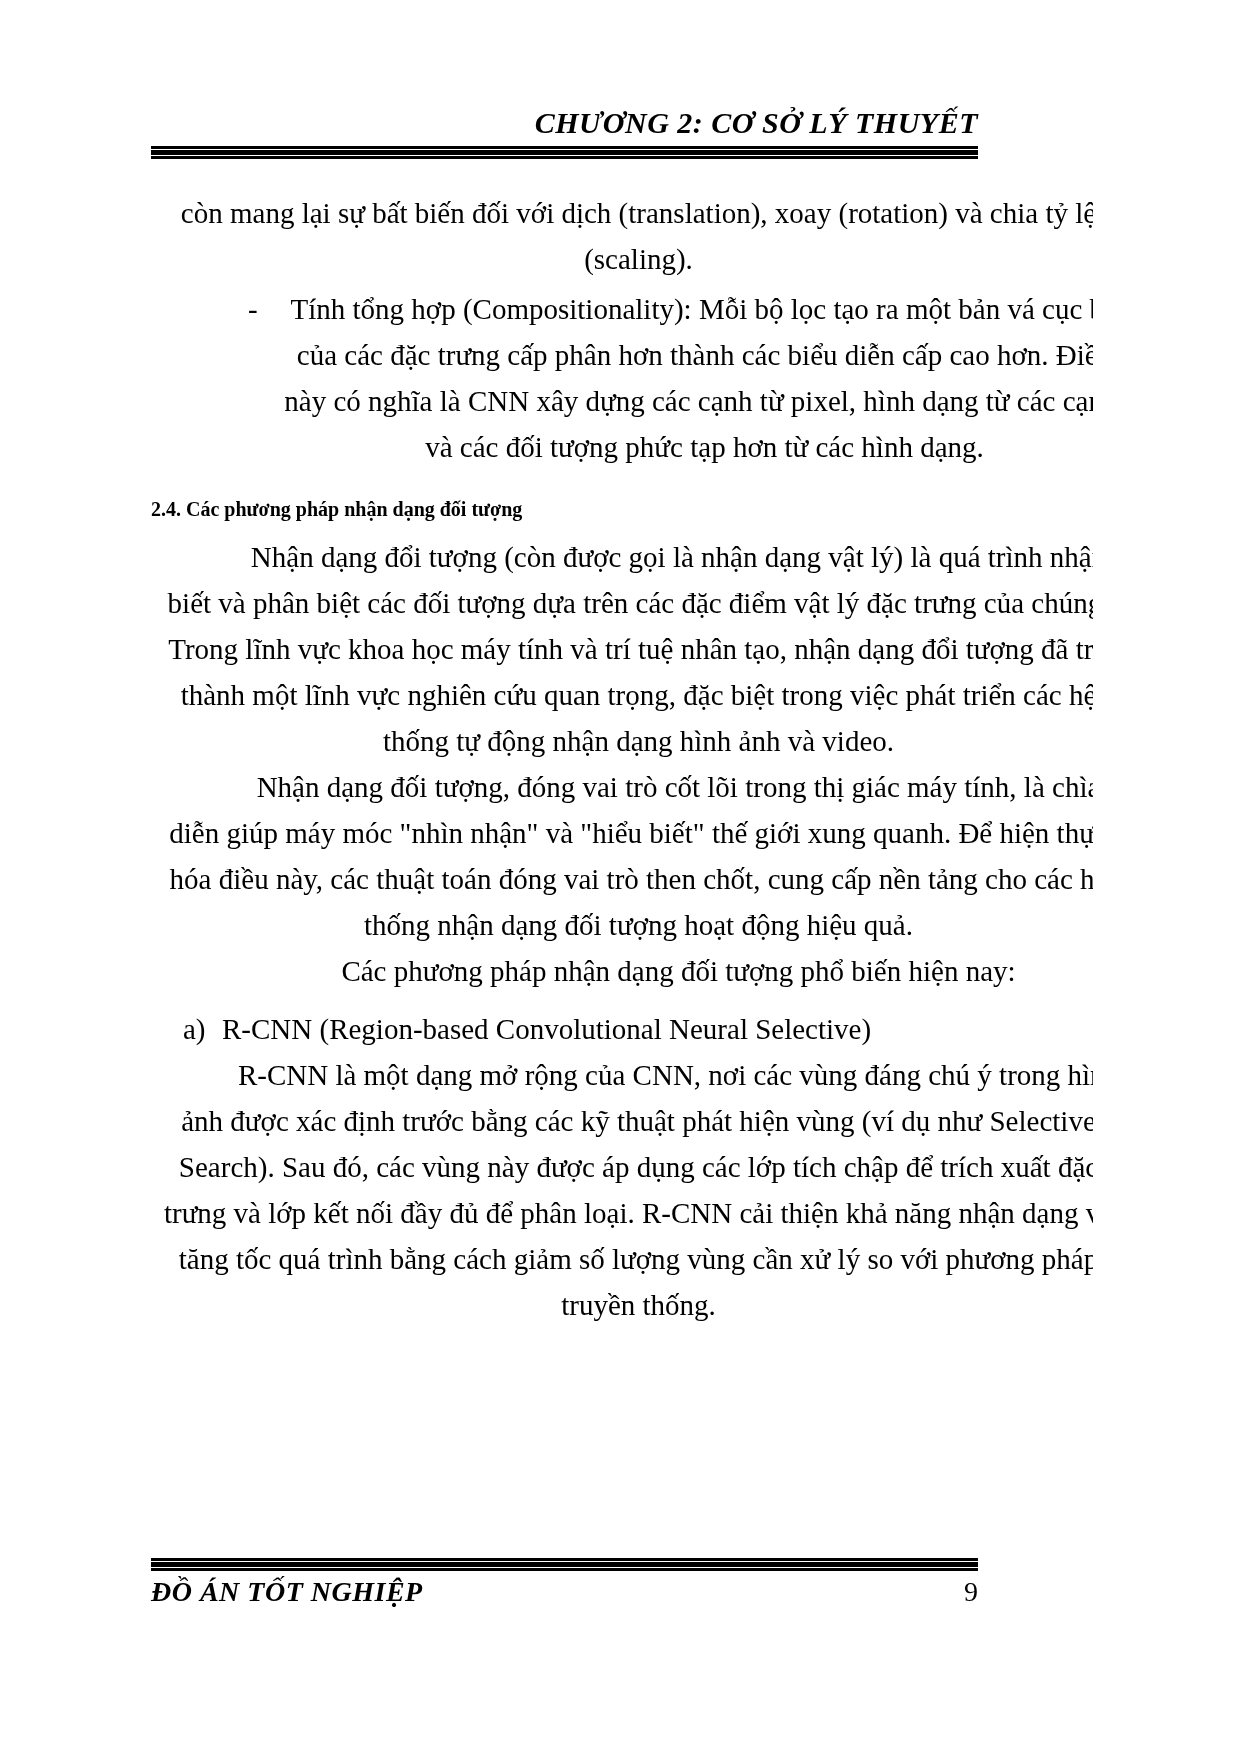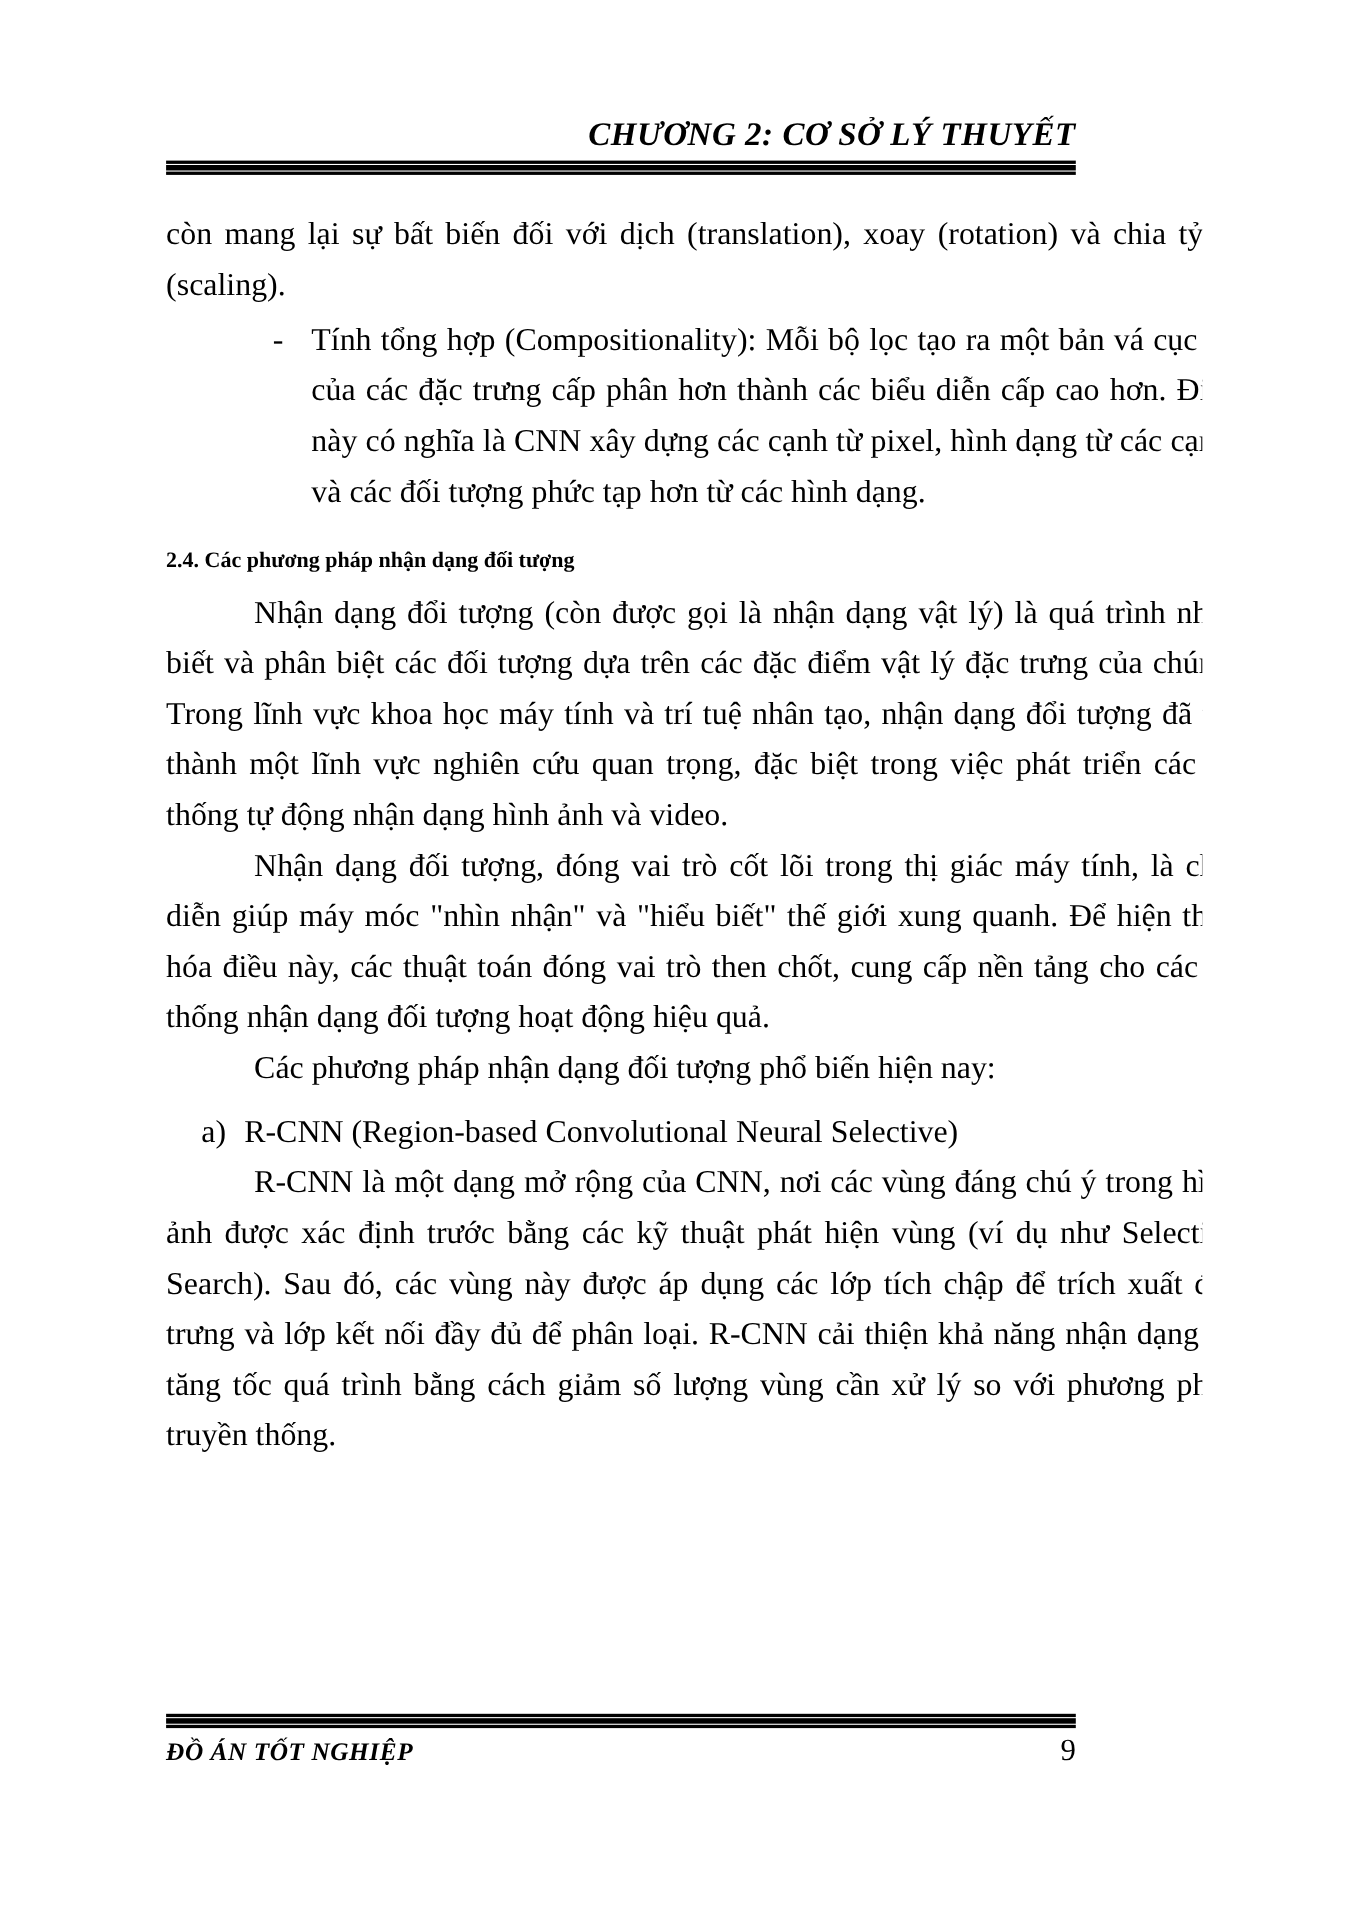--- a/index.html
+++ b/index.html
@@ -41,21 +41,21 @@
 
   
   .page-body {
     position: absolute;
     top: 190px;
     left: 151px;
     width: 975px;
     font-size: 29px;
     line-height: 46px;
   }
-  .page-body p { margin: 0; }
+  .page-body p { margin: 0; text-align: center; }
   .cont-block {
     margin-left: 132px;
     text-align: justify;
   }
   .bullet-item { display: flex; margin-top: 4px; margin-left: 97px; }
   .bullet-marker { flex: none; width: 35px; }
   .bullet-text { flex: 1; text-align: justify; }
   .section-heading {
     margin: 14px 0 0 0;
     font-size: 20px;
@@ -71,21 +71,21 @@
   .page-footer { position: absolute; top: 1556px; left: 151px; right: 115px; }
   .footer-row {
     display: flex;
     justify-content: space-between;
     align-items: baseline;
     margin-top: 5px;
   }
   .footer-label {
     font-weight: bold;
     font-style: italic;
-    font-size: 23px;
+    font-size: 28px;
     letter-spacing: 0.5px;
   }
   .footer-page { font-size: 28px; }
 </style>
 </head>
 <body>
 
 <div class="page">
 
   <header class="page-header">

